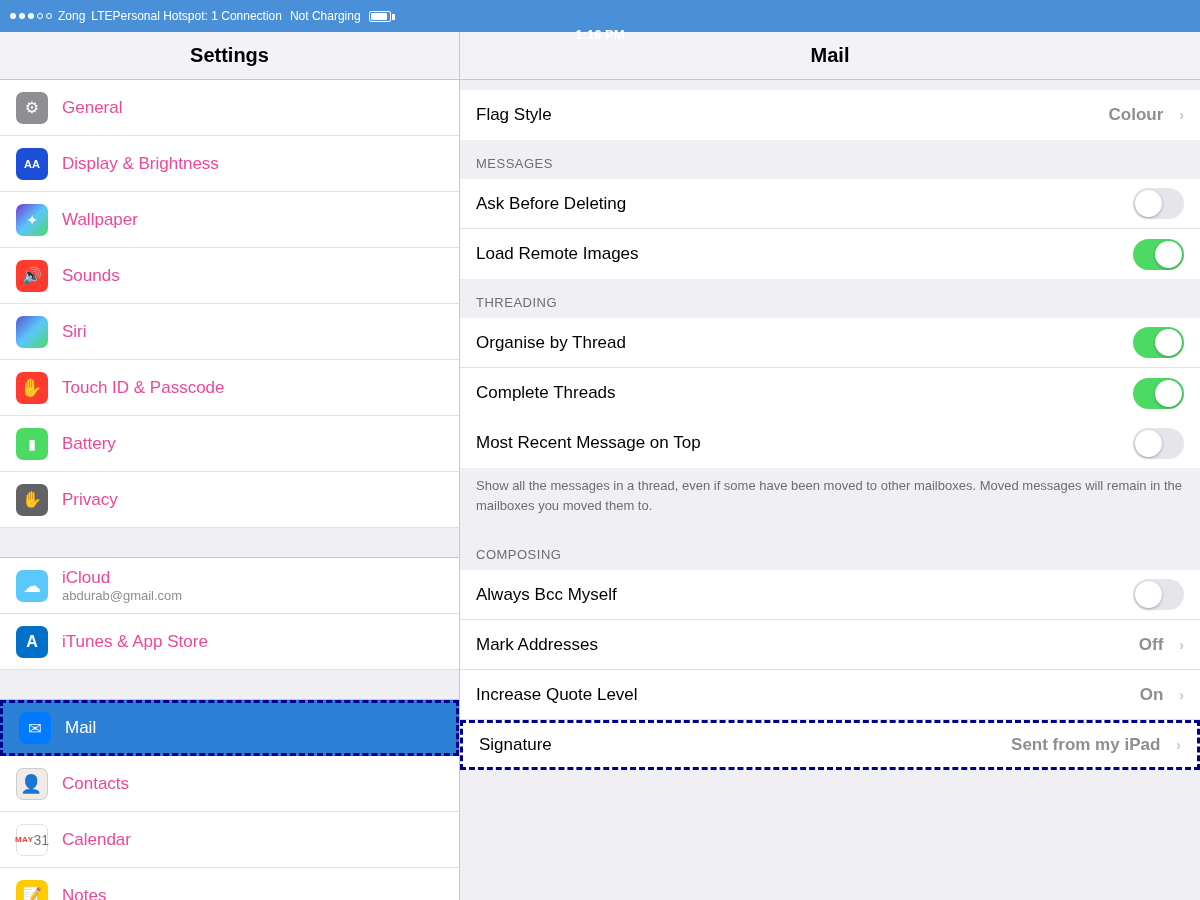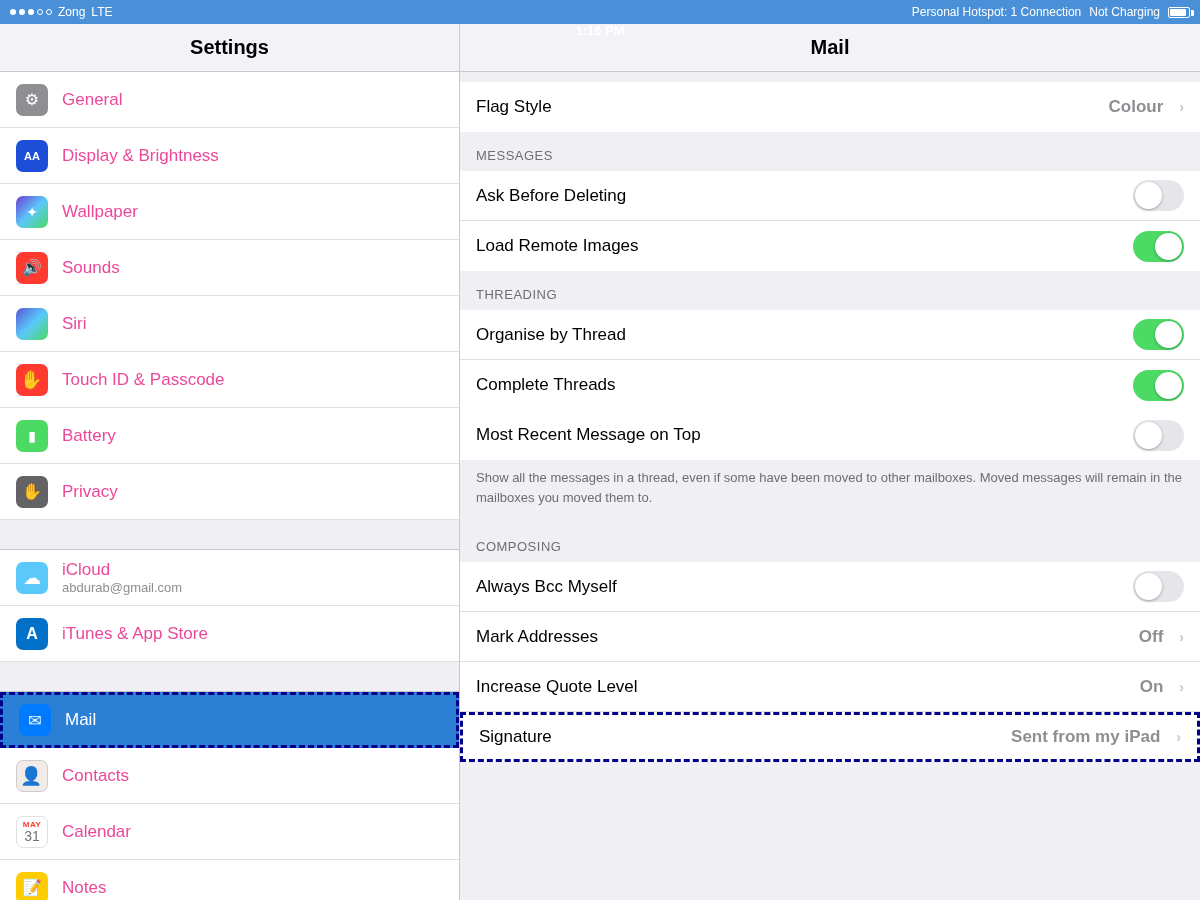--- a/index.html
+++ b/index.html
@@ -4,22 +4,21 @@
   <style>
     * { margin: 0; padding: 0; box-sizing: border-box; }
     body { width: 1200px; height: 900px; font-family: -apple-system, 'Helvetica Neue', Arial, sans-serif; overflow: hidden; background: #f2f2f7; }
 
     
     .status-bar {
       height: 24px;
       background: #4a90d9;
       display: flex;
       align-items: center;
-      justify-content: space-between;
-      padding: 8px 10px;
+      padding: 16px 10px;
       color: white;
       font-size: 12px;
       font-weight: 500;
     }
     .status-left { display: flex; align-items: center; gap: 6px; }
     .status-dots { display: flex; gap: 3px; }
     .status-dot { width: 6px; height: 6px; border-radius: 50%; background: white; }
     .status-dot.empty { background: transparent; border: 1px solid white; }
     .status-center { position: absolute; left: 50%; transform: translateX(-50%); font-weight: 600; font-size: 13px; margin-top: 36px; }
     .status-right { display: flex; align-items: center; gap: 8px; }
@@ -303,21 +302,21 @@
         <div class="item-icon icon-mail" style="font-size:16px;">✉</div>
         <span class="item-label">Mail</span>
       </div>
 
       <div class="sidebar-item">
         <div class="item-icon" style="background:#f0ebe6; border: 1px solid #ccc; font-size:18px;">👤</div>
         <span class="item-label">Contacts</span>
       </div>
 
       <div class="sidebar-item">
-        <div class="item-icon" style="background:white; border: 1px solid #e0e0e0; color:#ff3b30; font-size:11px; font-weight:700; flex-direction:column; display:flex; align-items:center; justify-content:center;">
+        <div class="item-icon" style="background:white; border: 1px solid #e0e0e0; color:#ff3b30; font-size:11px; font-weight:700; flex-direction:row; display:flex; align-items:center; justify-content:center;">
           <span style="font-size:8px; color:#ff3b30; font-weight:700; letter-spacing:0.5px;">MAY</span>
           <span style="font-size:14px; color:#737373; font-weight:300; line-height:1;">31</span>
         </div>
         <span class="item-label">Calendar</span>
       </div>
 
       <div class="sidebar-item">
         <div class="item-icon icon-notes" style="font-size:16px;">📝</div>
         <span class="item-label">Notes</span>
       </div>

